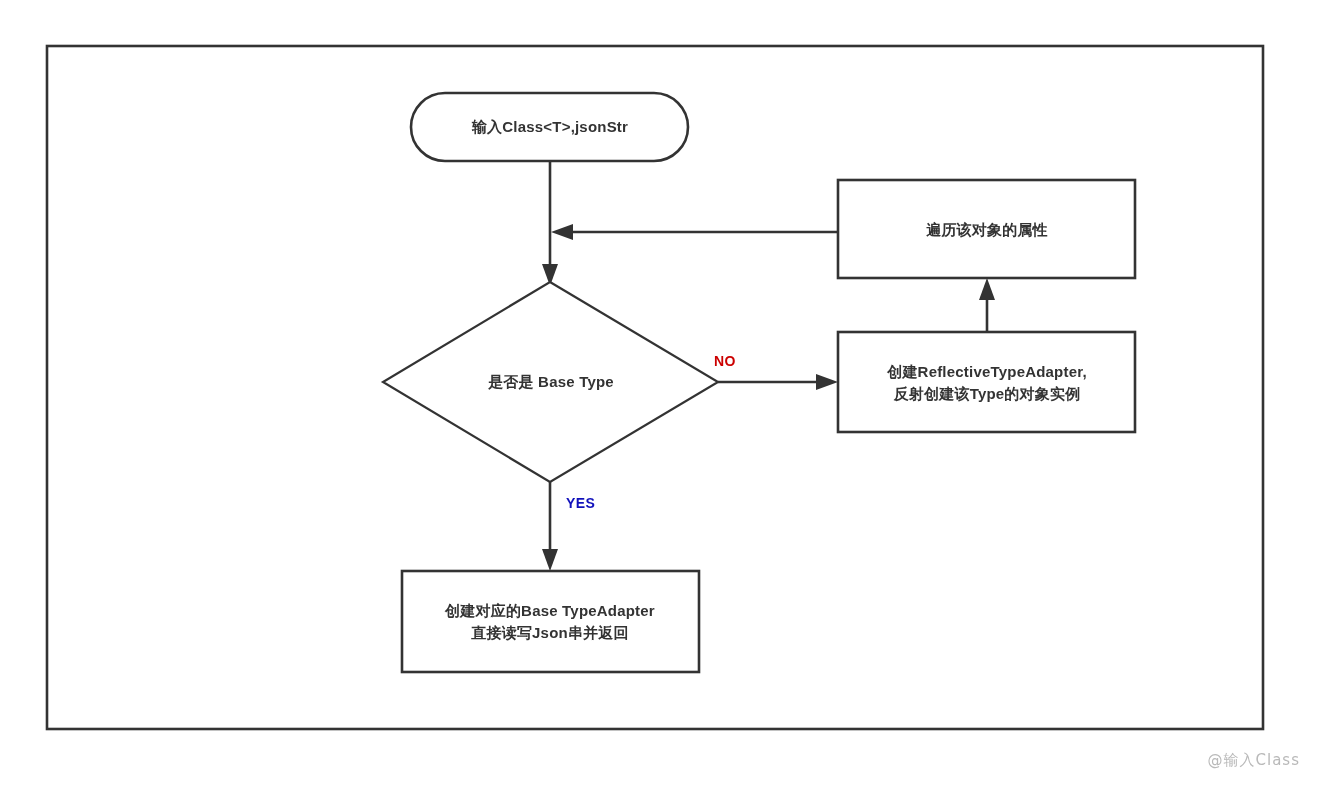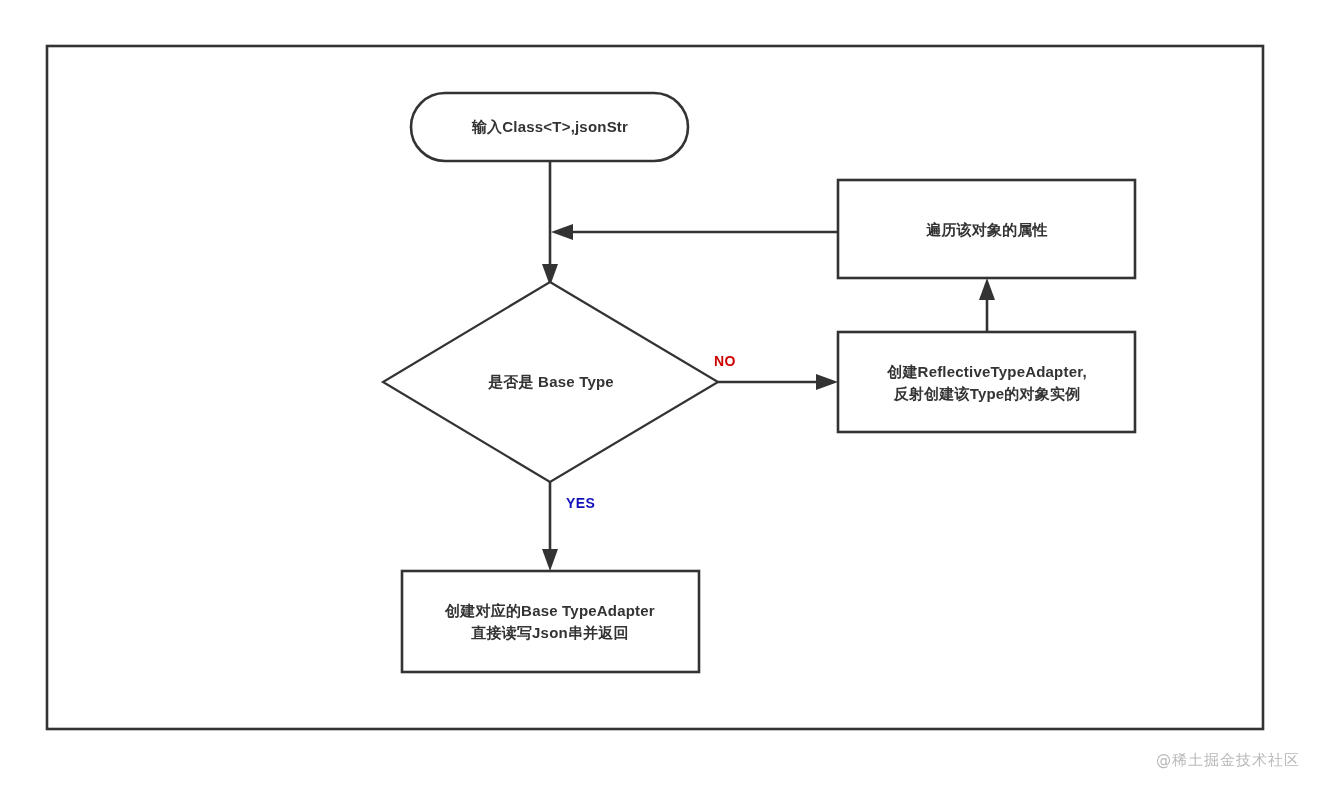--- a/index.html
+++ b/index.html
@@ -115,15 +115,15 @@
 
     <rect class="shape" x="402" y="571" width="297" height="101"></rect>
     <text class="node-text" x="550" y="612">创建对应的Base TypeAdapter</text>
     <text class="node-text" x="550" y="634">直接读写Json串并返回</text>
 
     <text class="edge-label no" x="725" y="362">NO</text>
     <text class="edge-label yes" x="566" y="504">YES</text>
 
   </svg>
 
-  <div class="watermark">@稀土掘金技术社区</div>
+  <div class="watermark">@输入Class</div>
 
 </div>
 
 </body></html>

